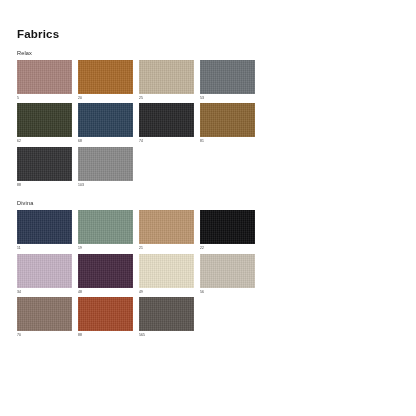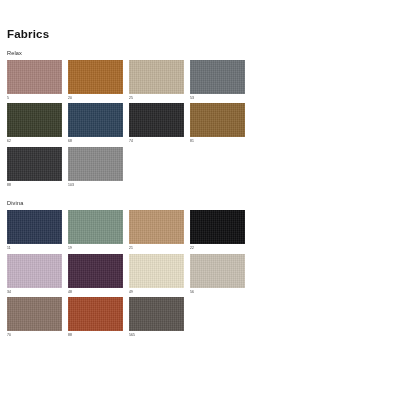--- a/index.html
+++ b/index.html
@@ -14,21 +14,21 @@
     overflow: hidden;
     font-family: "Liberation Sans", sans-serif;
     color: #1b1b1b;
     -webkit-font-smoothing: antialiased;
   }
   .page {
     position: relative;
     width: 416px;
     height: 305px;
     box-sizing: border-box;
-    padding: 28px 0 0 7px;
+    padding: 28px 0 0 17px;
   }
   .page-title {
     font-size: 11.5px;
     font-weight: 700;
     letter-spacing: 0.2px;
     color: #141414;
     margin: 0 0 9px 0;
     line-height: 1.1;
   }
   .collection {

